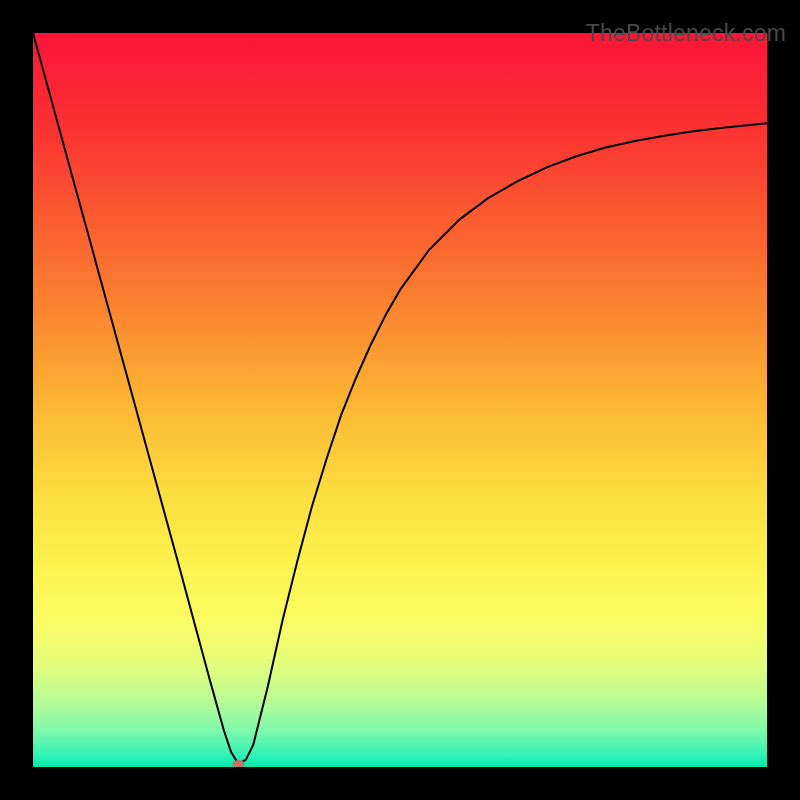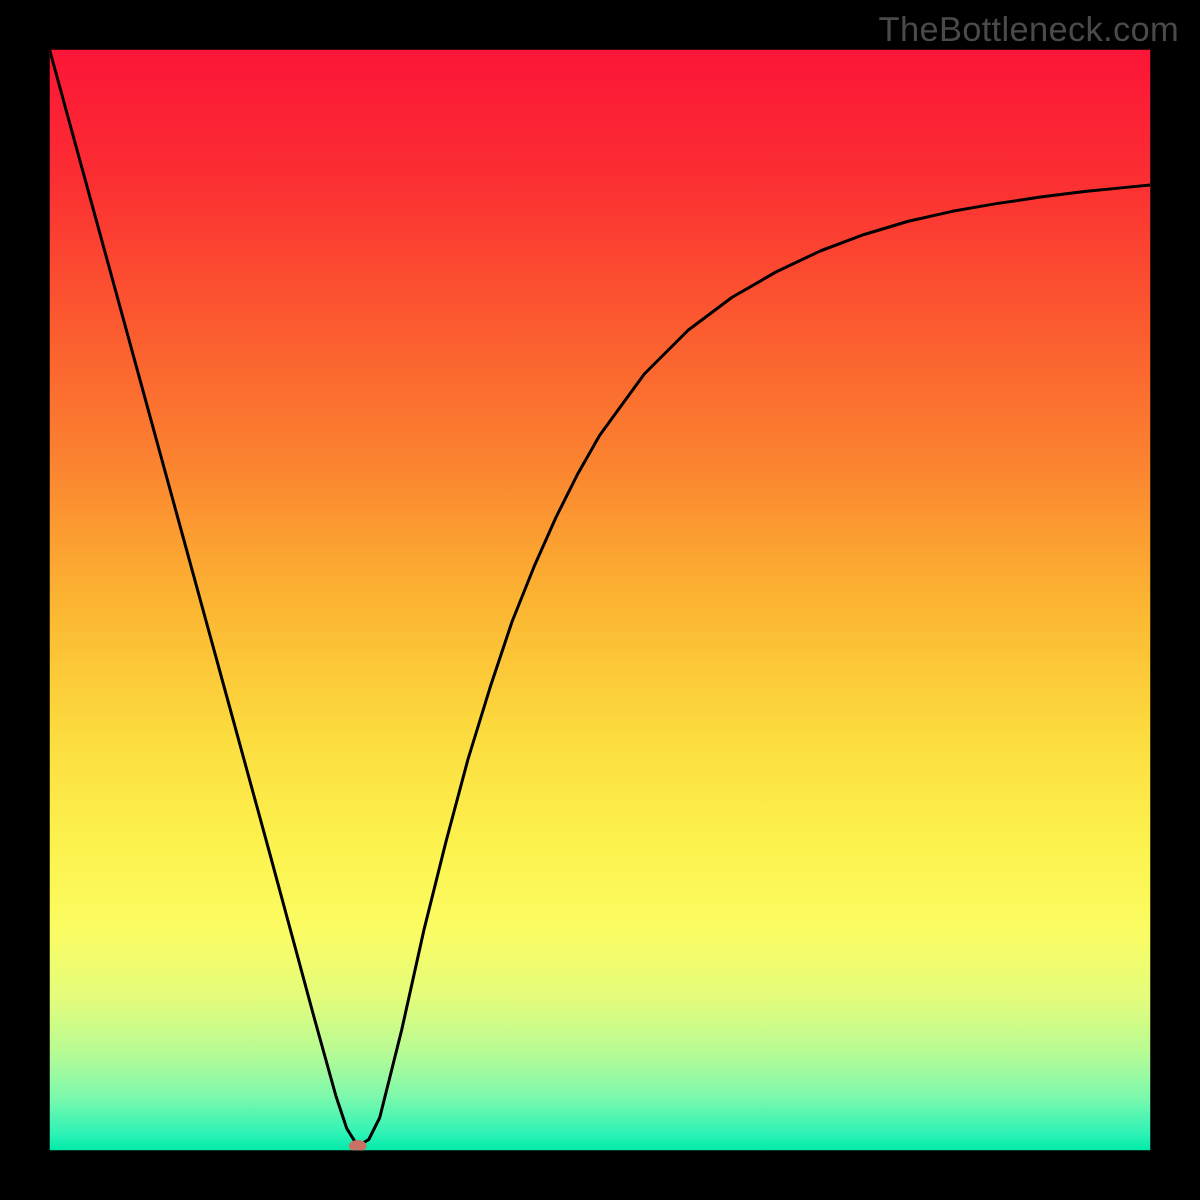--- a/index.html
+++ b/index.html
@@ -35,21 +35,21 @@
   }
   .curve-svg {
     position: absolute;
     left: 0;
     top: 0;
     width: 100%;
     height: 100%;
   }
   .watermark {
     position: absolute;
-    top: 6px;
+    top: 20px;
     right: 14px;
     color: #4a4a4a;
     font-size: 23px;
     font-weight: 500;
     letter-spacing: 0.2px;
     user-select: none;
   }
 </style>
 </head>
 <body>

